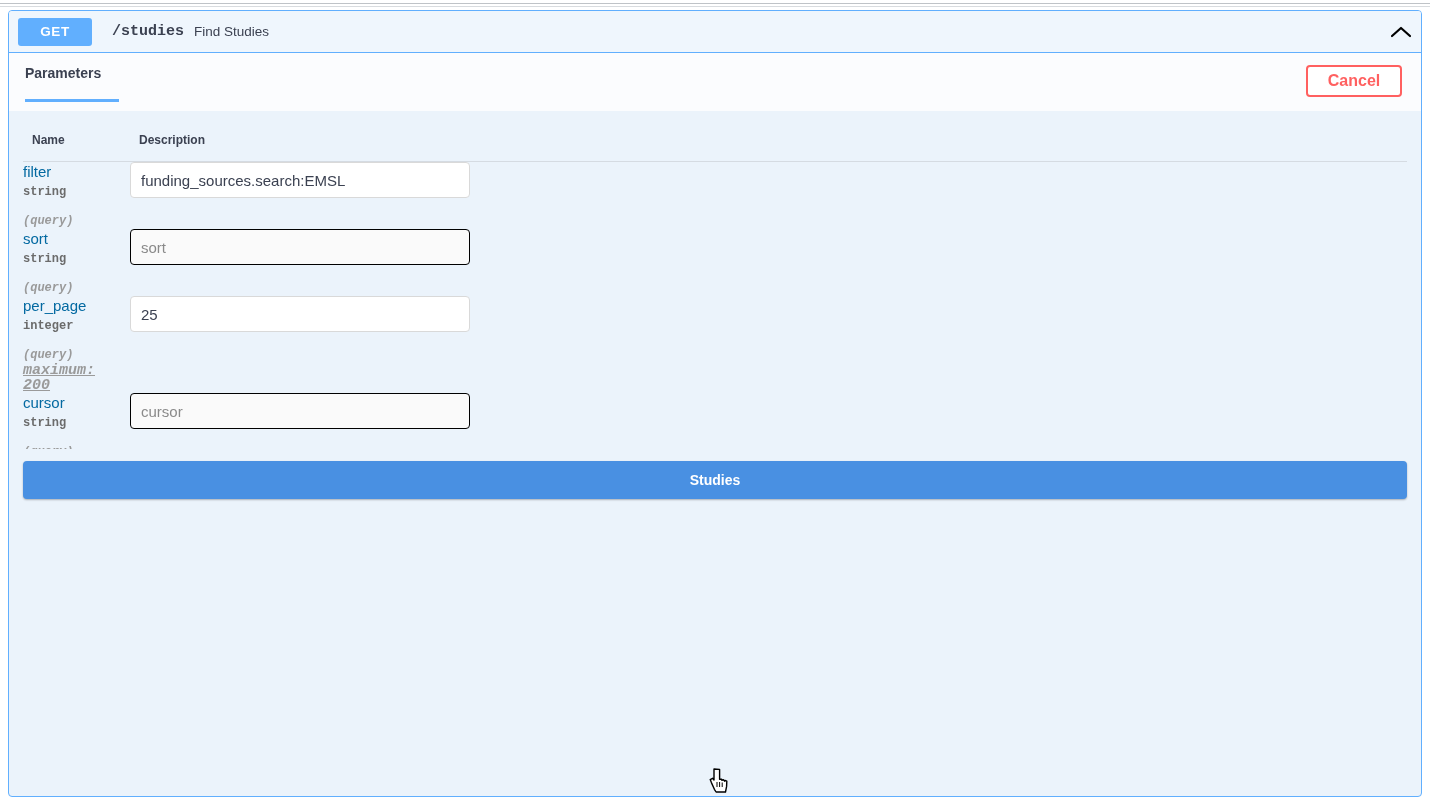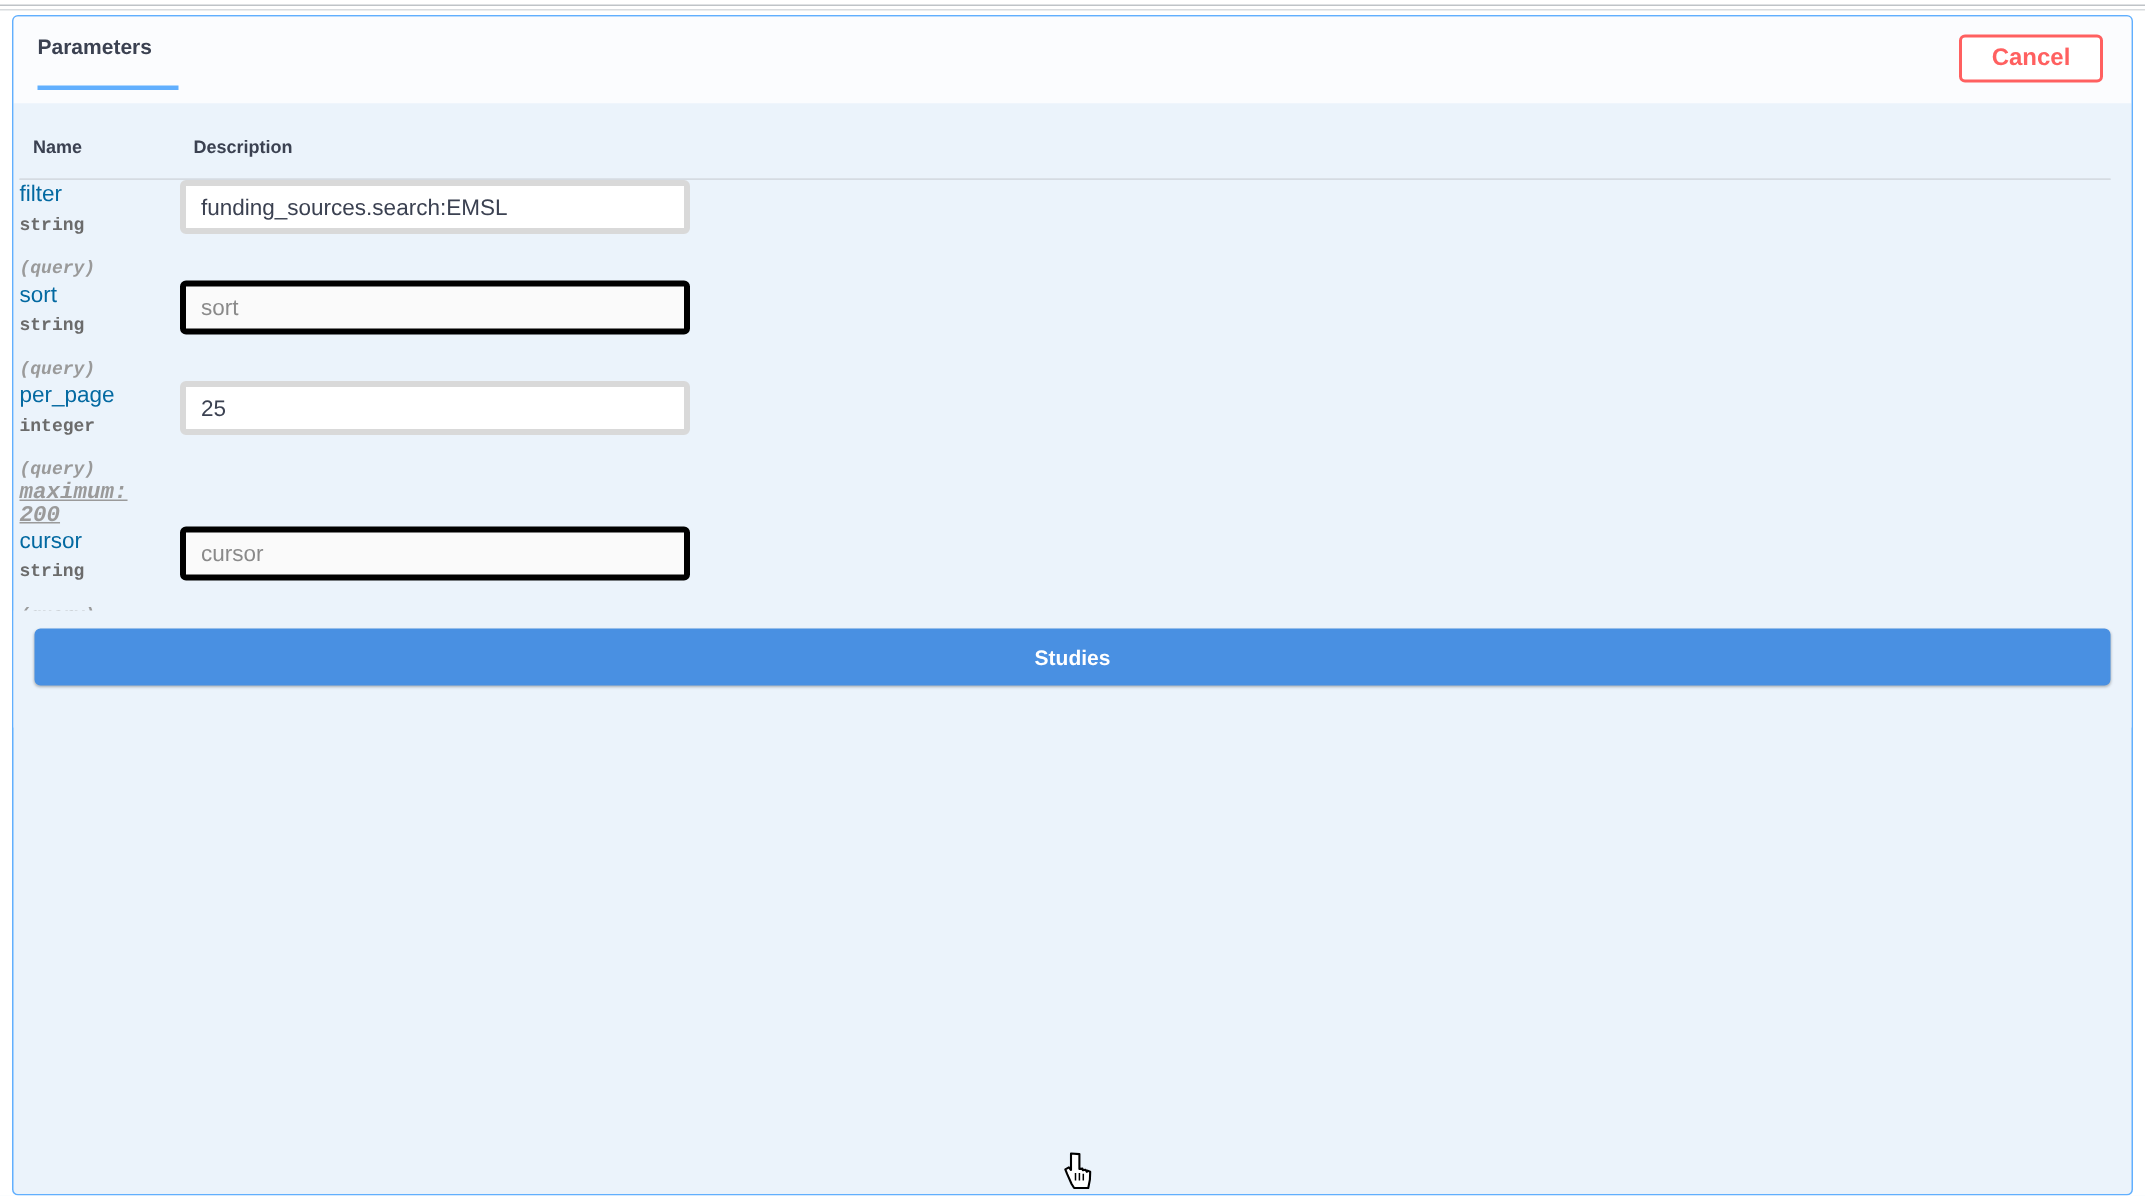--- a/index.html
+++ b/index.html
@@ -116,21 +116,21 @@
     font-size: 16px;
     font-weight: bold;
     cursor: pointer;
     font-family: "Liberation Sans", sans-serif;
   }
 
   
   .params-wrap {
     position: relative;
     background: #ebf3fb;
-    padding: 0 14px 0 4px;
+    padding: 0 14px 0 14px;
   }
   table.params {
     width: 100%;
     border-collapse: collapse;
     table-layout: fixed;
   }
   table.params col.c-name { width: 107px; }
   table.params col.c-desc { width: auto; }
   .params thead th {
     text-align: left;
@@ -177,21 +177,21 @@
     font-weight: bold;
     color: #9a9a9a;
     line-height: 15px;
     text-decoration: underline;
   }
   .param-input-cell { padding: 10px 0 0 9px; }
   input.param-input {
     width: 340px;
     height: 36px;
     padding: 6px 10px;
-    border: 4px solid #000000;
+    border: 1px solid #000000;
     border-radius: 4px;
     background: #fafafa;
     font-size: 15px;
     color: #3b4151;
     font-family: "Liberation Sans", sans-serif;
     outline: none;
   }
   input.param-input.filled {
     background: #ffffff;
     border-color: #d9d9d9;
@@ -232,20 +232,32 @@
 </head>
 <body>
 
 <div class="page">
 
   <div class="top-rule"></div>
   <div class="top-rule2"></div>
 
   <div class="opblock">
 
+    <div class="opblock-summary">
+      <span class="http-method">GET</span>
+      <span class="op-path">/studies</span>
+      <span class="op-desc">Find Studies</span>
+      <button class="collapse-btn">
+        <span>
+          <svg width="22" height="14" viewBox="0 0 22 14" aria-hidden="true">
+            <path d="M2 11 L11 3 L20 11" fill="none" stroke="#000000" stroke-width="2.2" stroke-linecap="round" stroke-linejoin="round"></path>
+          </svg>
+        </span>
+      </button>
+    </div>
 
     <div class="opblock-body">
 
       <div class="tab-strip">
         <div class="tab">Parameters</div>
         <div class="tab-underline"></div>
         <button class="btn-cancel">Cancel</button>
       </div>
 
       <div class="params-wrap">

